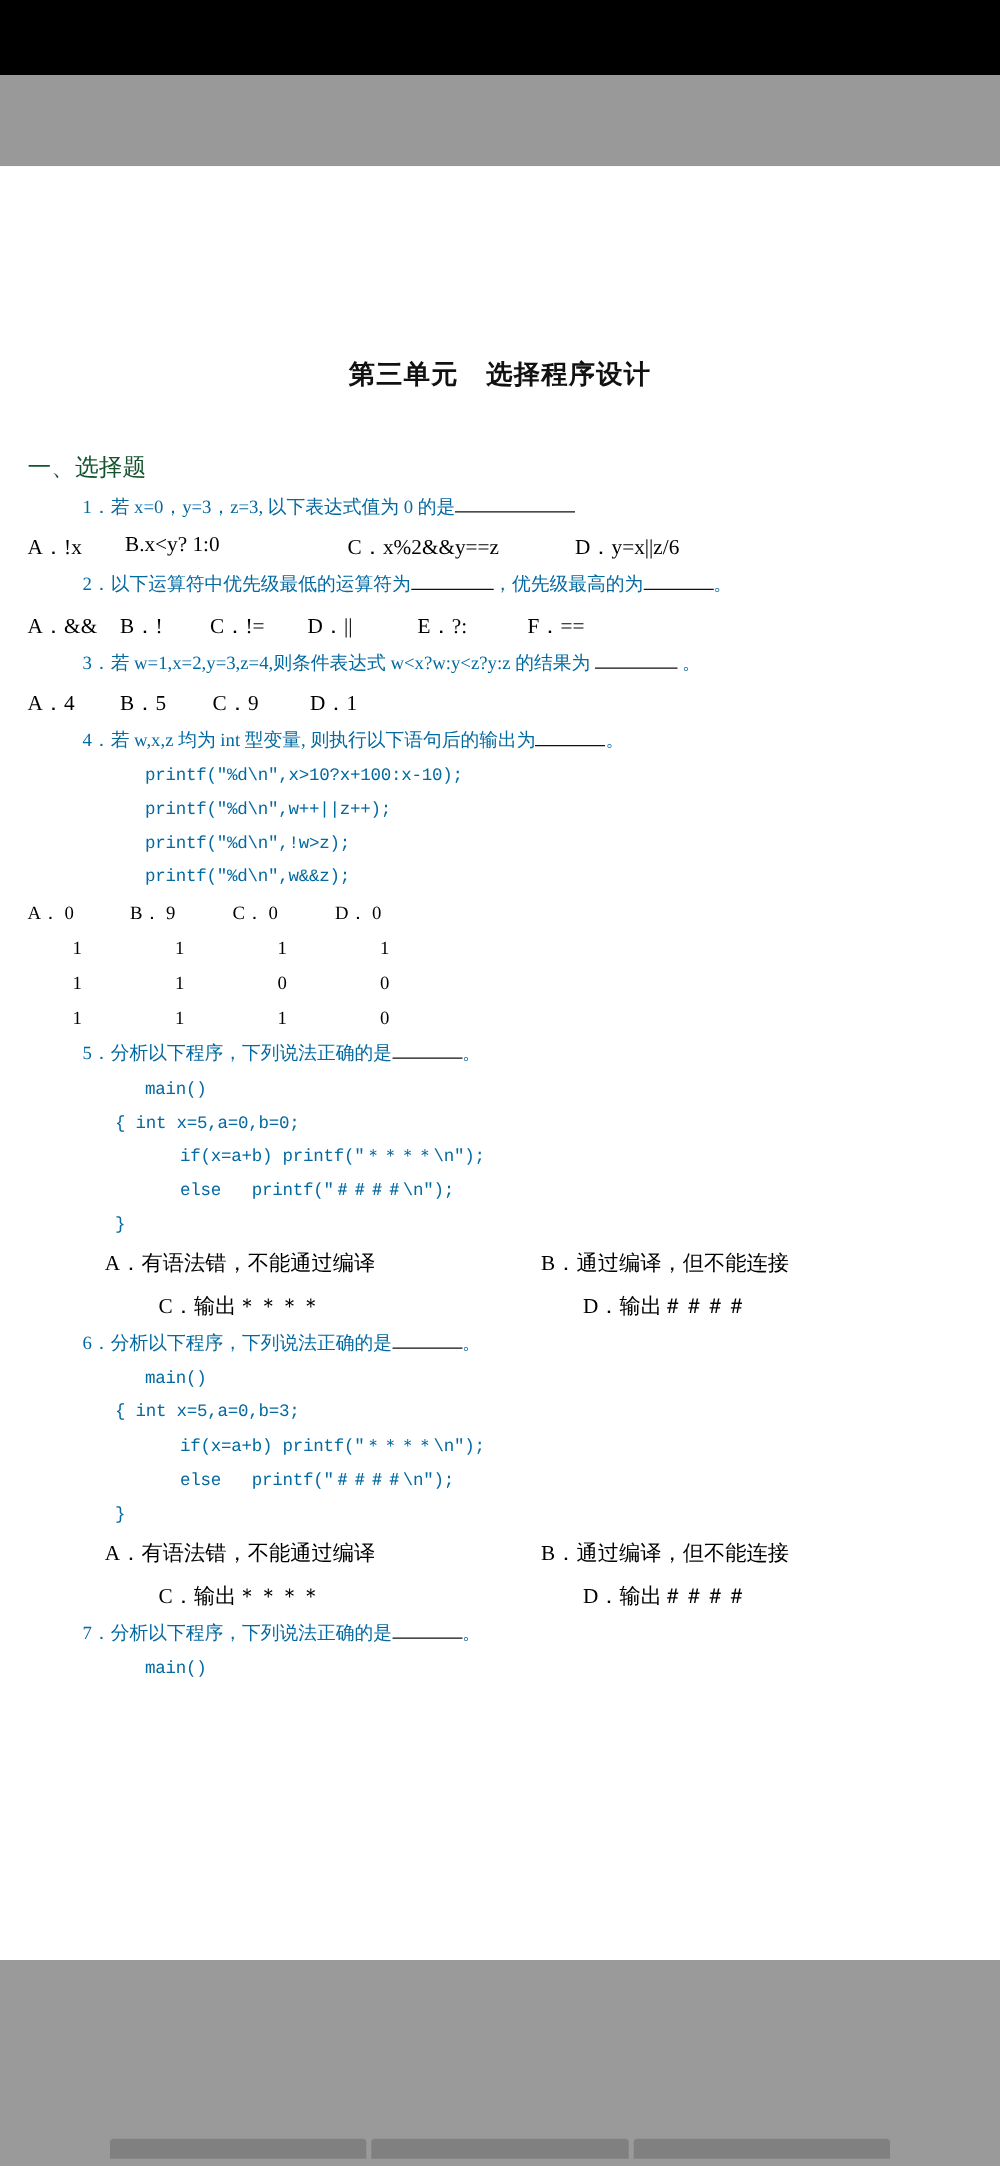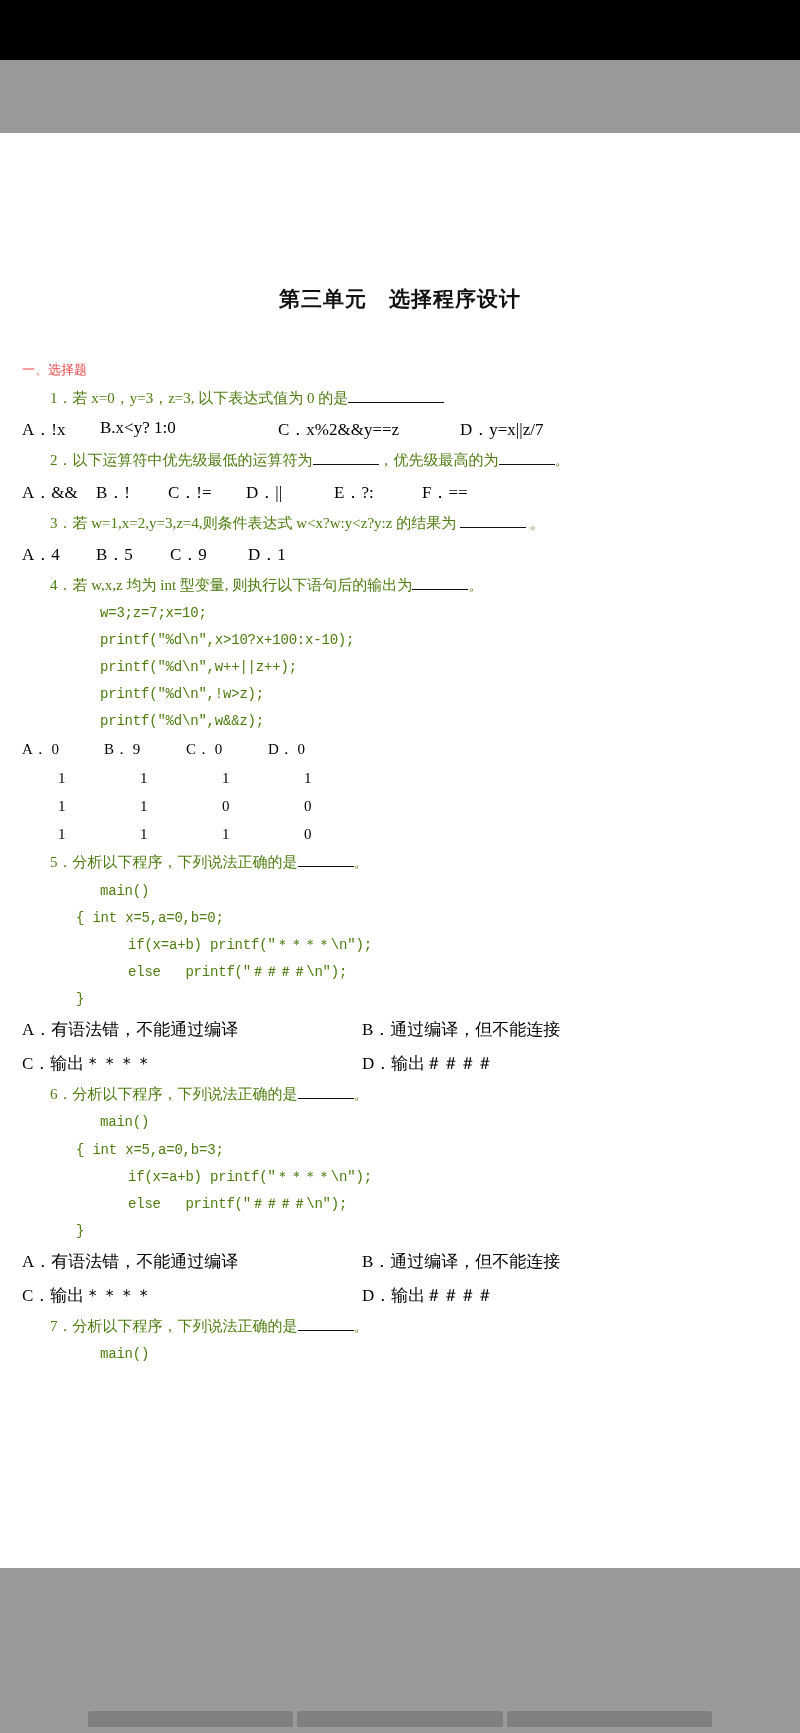--- a/index.html
+++ b/index.html
@@ -65,27 +65,27 @@
     text-align: center;
     font-size: 21px;
     font-weight: bold;
     letter-spacing: 1px;
     margin: 152px 0 0 0;
     color: #111;
     font-family: "Liberation Serif", "DejaVu Serif", serif;
   }
   .section-head {
     margin: 48px 0 0 22px;
-    font-size: 13px;
-    color: #ef4444;
+    font-size: 19px;
+    color: #14532d;
   }
   .qline {
     font-size: 15px;
-    color: #4d7c0f;
-    margin: 11px 0 0 0;
+    color: #0369a1;
+    margin: 11px 0 0 16px;
     white-space: pre;
     line-height: 1.15;
   }
   .indent-q { padding-left: 50px; }
   .indent-code { padding-left: 100px; }
   .indent-code2 { padding-left: 76px; }
   .indent-code3 { padding-left: 128px; }
   .mono {
     font-family: "Liberation Mono", "DejaVu Sans Mono", monospace;
     font-size: 14px;
@@ -98,21 +98,21 @@
   }
   .b-sm { width: 56px; }
   .b-md { width: 66px; }
   .b-lg { width: 96px; }
   .opt-row {
     display: flex;
     font-size: 17px;
     margin-top: 11px;
     padding-left: 22px;
   }
-  .opt-row.two-col > div { width: 340px; }
+  .opt-row.two-col > div { width: 340px; text-align: center; }
   .grid-row {
     display: flex;
     font-size: 15px;
     margin-top: 11px;
     padding-left: 22px;
   }
   .grid-row > div {
     width: 82px;
   }
   .grid-row.sub { padding-left: 58px; }
@@ -128,21 +128,21 @@
 
   <div class="doc-title">第三单元　选择程序设计</div>
 
   <div class="section-head">一、选择题</div>
 
   <div class="qline indent-q"><span>1．</span><span>若 x=0，y=3，z=3, 以下表达式值为 0 的是</span><span class="blank b-lg"></span></div>
   <div class="opt-row">
     <div style="width:78px">A．!x</div>
     <div style="width:178px">B.x&lt;y? 1:0</div>
     <div style="width:182px">C．x%2&amp;&amp;y==z</div>
-    <div>D．y=x||z/7</div>
+    <div>D．y=x||z/6</div>
   </div>
 
   <div class="qline indent-q"><span>2．</span><span>以下运算符中优先级最低的运算符为</span><span class="blank b-md"></span><span>，优先级最高的为</span><span class="blank b-sm"></span><span>。</span></div>
   <div class="opt-row">
     <div style="width:74px">A．&amp;&amp;</div>
     <div style="width:72px">B．!</div>
     <div style="width:78px">C．!=</div>
     <div style="width:88px">D．||</div>
     <div style="width:88px">E．?:</div>
     <div>F．==</div>
@@ -150,21 +150,20 @@
 
   <div class="qline indent-q"><span>3．</span><span>若 w=1,x=2,y=3,z=4,则条件表达式 w&lt;x?w:y&lt;z?y:z 的结果为 </span><span class="blank b-md"></span><span> 。</span></div>
   <div class="opt-row">
     <div style="width:74px">A．4</div>
     <div style="width:74px">B．5</div>
     <div style="width:78px">C．9</div>
     <div>D．1</div>
   </div>
 
   <div class="qline indent-q"><span>4．</span><span>若 w,x,z 均为 int 型变量, 则执行以下语句后的输出为</span><span class="blank b-sm"></span><span>。</span></div>
-  <div class="qline indent-code mono">w=3;z=7;x=10;</div>
   <div class="qline indent-code mono">printf("%d\n",x&gt;10?x+100:x-10);</div>
   <div class="qline indent-code mono">printf("%d\n",w++||z++);</div>
   <div class="qline indent-code mono">printf("%d\n",!w&gt;z);</div>
   <div class="qline indent-code mono">printf("%d\n",w&amp;&amp;z);</div>
   <div class="grid-row">
     <div>A． 0</div>
     <div>B． 9</div>
     <div>C． 0</div>
     <div>D． 0</div>
   </div>

